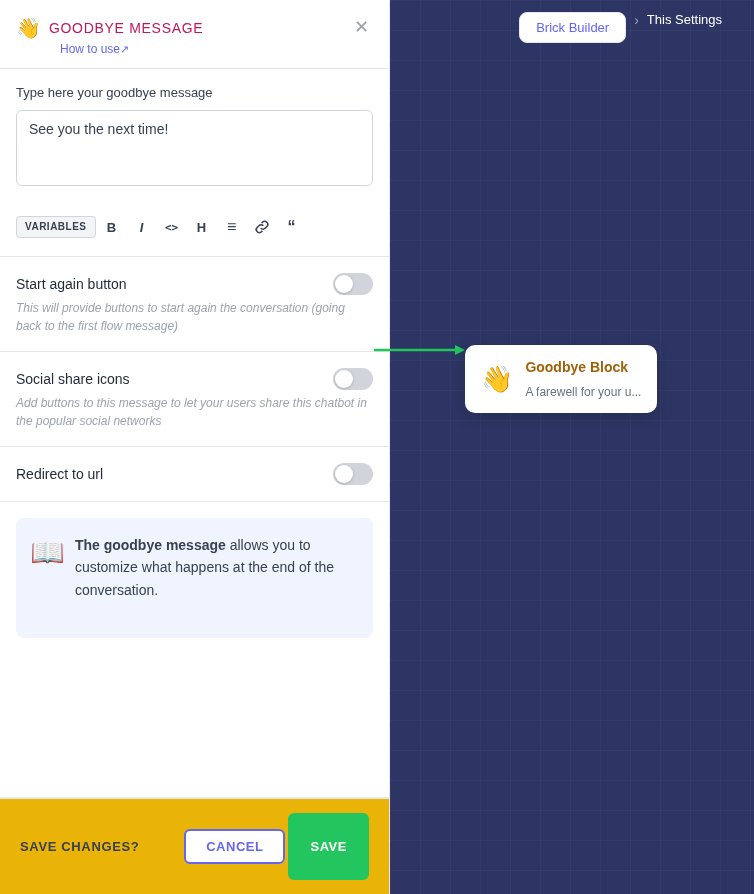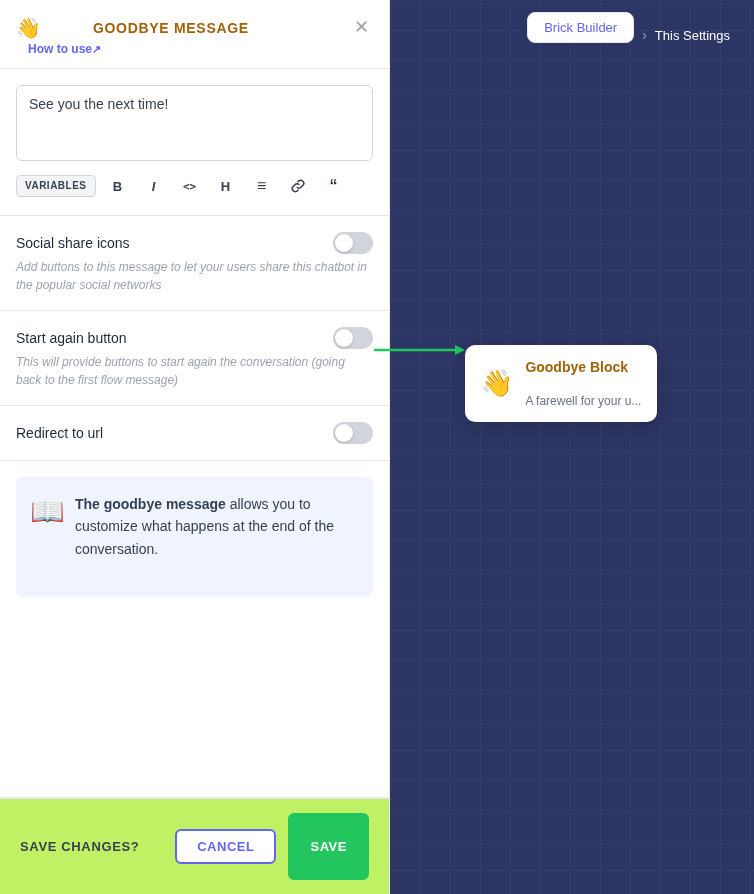--- a/index.html
+++ b/index.html
@@ -34,34 +34,32 @@
       align-items: center;
       gap: 8px;
     }
 
     .panel-emoji {
       font-size: 20px;
     }
 
     .panel-title {
       font-size: 14px;
-      font-weight: 700;
-      color: #a16207;
+      font-weight: 400;
+      color: #be185d;
       letter-spacing: 0.05em;
       text-transform: uppercase;
-      margin-left: 44px;
     }
 
     .panel-subtitle {
       display: flex;
       align-items: center;
       gap: 0;
       margin-top: 2px;
-      margin-left: 12px;
-      font-weight: bold;
+      margin-left: 44px;
     }
 
     .panel-subtitle a {
       font-size: 12px;
       color: #6366f1;
       text-decoration: none;
     }
 
     .close-btn {
       background: none;
@@ -100,22 +98,22 @@
       color: #374151;
       resize: none;
       height: 76px;
       outline: none;
       font-family: inherit;
     }
 
     .toolbar {
       display: flex;
       align-items: center;
-      gap: 8px;
-      margin-top: 8px;
+      gap: 2px;
+      margin-top: 24px;
       flex-wrap: wrap;
     }
 
     .toolbar-btn {
       background: none;
       border: 1px solid #e5e7eb;
       border-radius: 4px;
       padding: 3px 8px;
       font-size: 12px;
       cursor: pointer;
@@ -207,22 +205,22 @@
 
     .info-box-text strong {
       font-weight: 700;
     }
 
     .panel-footer {
       padding: 14px 20px;
       border-top: 2px solid #e5e7eb;
       display: flex;
       align-items: center;
-      gap: 12px;
-      background: #bef264;
+      gap: 3px;
+      background: #eab308;
     }
 
     .footer-label {
       font-size: 13px;
       font-weight: 700;
       color: #374151;
       letter-spacing: 0.05em;
       flex: 1;
       text-transform: uppercase;
     }
@@ -259,23 +257,23 @@
       flex-direction: column;
       position: relative;
       background-image: 
         linear-gradient(rgba(255,255,255,0.03) 1px, transparent 1px),
         linear-gradient(90deg, rgba(255,255,255,0.03) 1px, transparent 1px);
       background-size: 30px 30px;
     }
 
     .right-header {
       display: flex;
-      align-items: flex-end;
+      align-items: flex-start;
       justify-content: flex-end;
-      padding: 12px 24px;
+      padding: 12px 32px;
       gap: 8px;
     }
 
     .brick-builder-btn {
       background: #fff;
       border: 1px solid #e5e7eb;
       color: #6366f1;
       font-size: 13px;
       font-weight: 500;
       padding: 7px 16px;
@@ -322,21 +320,21 @@
 
     .card-title {
       font-size: 14px;
       font-weight: 700;
       color: #a16207;
     }
 
     .card-subtitle {
       font-size: 12px;
       color: #6b7280;
-      margin-top: 19px;
+      margin-top: 10px;
     }
 
     .arrow-svg {
       position: absolute;
       top: 265px;
       left: -25px;
       pointer-events: none;
     }
 
     
@@ -368,52 +366,53 @@
         <a href="#">How to use</a>
         <span style="color:#6366f1;font-size:11px;">↗</span>
       </div>
     </div>
     <button class="close-btn">✕</button>
   </div>
 
   <div class="panel-content">
 
     <div class="section">
+      <div class="section-label">Type here your goodbye message</div>
       <textarea class="message-textarea" style="">See you the next time!</textarea>
       <div class="toolbar">
         <button class="toolbar-btn variables">VARIABLES</button>
         <span class="tb-icon" style="font-weight:900;">B</span>
         <span class="tb-icon" style="font-style:italic;">I</span>
         <span class="tb-icon" style="font-family:monospace;font-size:11px;">&lt;&gt;</span>
         <span class="tb-icon" style="font-weight:700;">H</span>
         <span class="tb-icon" style="font-size:16px;">≡</span>
         <span class="tb-icon" style="font-size:14px;">
           <svg viewBox="0 0 16 16" width="14" height="14" fill="none" stroke="currentColor" stroke-width="1.8">
             <path d="M6.5 9.5a3.5 3.5 0 0 0 5 0l2-2a3.5 3.5 0 0 0-5-4.95l-1 1"></path>
             <path d="M9.5 6.5a3.5 3.5 0 0 0-5 0l-2 2a3.5 3.5 0 0 0 5 4.95l1-1"></path>
           </svg>
         </span>
         <span class="tb-icon" style="font-size:16px;">“</span>
       </div>
     </div>
 
     <div class="toggle-section">
       <div class="toggle-row">
+        <span class="toggle-title">Start again button</span>
+        <button class="toggle"></button>
+      </div>
+      <div class="toggle-desc">This will provide buttons to start again the conversation (going back to the first flow message)</div>
+    </div>
+
+    <div class="toggle-section">
+      <div class="toggle-row">
         <span class="toggle-title">Social share icons</span>
         <button class="toggle"></button>
       </div>
       <div class="toggle-desc">Add buttons to this message to let your users share this chatbot in the popular social networks</div>
-    </div>
-
-    <div class="toggle-section">
-      <div class="toggle-row">
-        <span class="toggle-title">Start again button</span>
-        <button class="toggle"></button>
-      </div>
-      <div class="toggle-desc">This will provide buttons to start again the conversation (going back to the first flow message)</div>
     </div>
 
     <div class="toggle-section">
       <div class="toggle-row">
         <span class="toggle-title">Redirect to url</span>
         <button class="toggle"></button>
       </div>
     </div>
 
     <div class="info-box">

